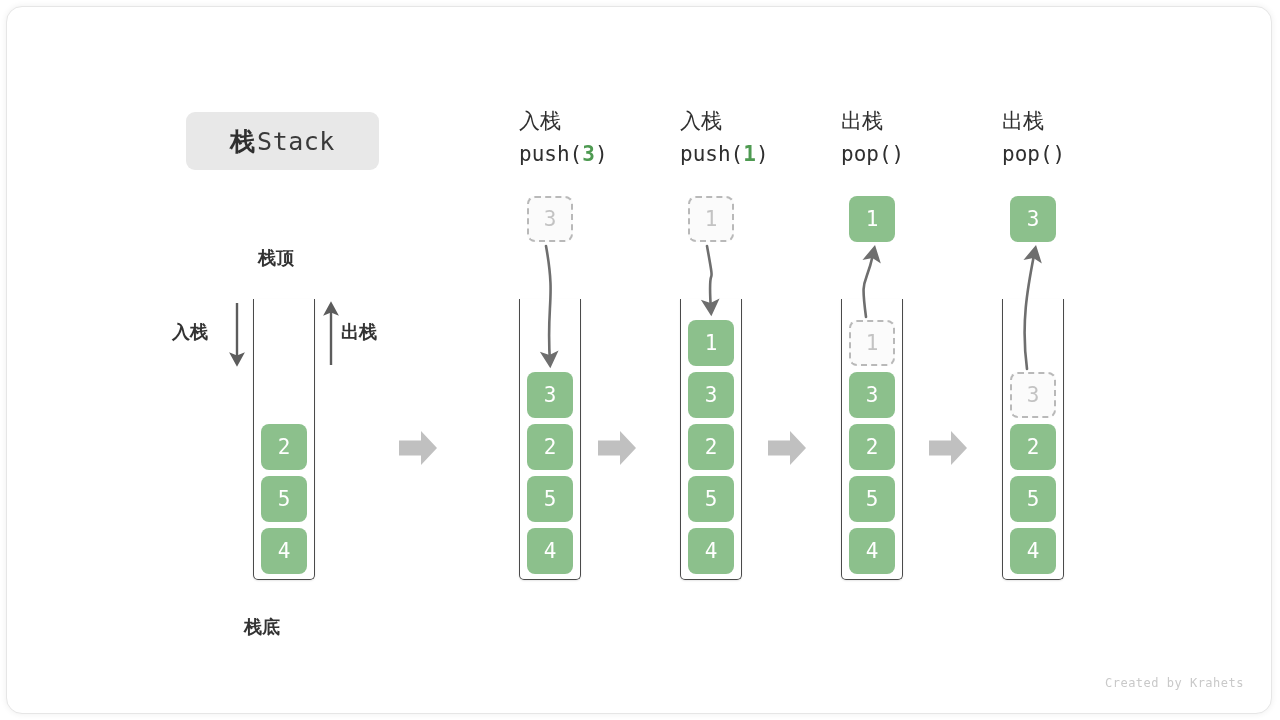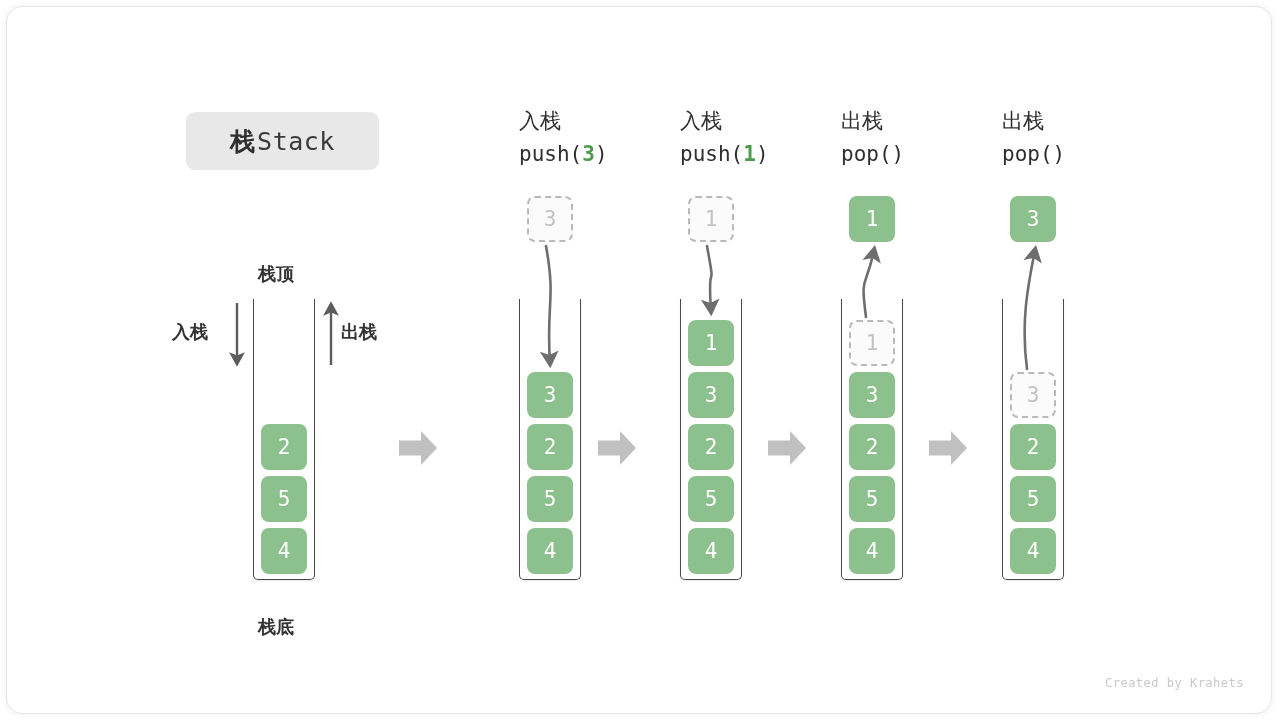--- a/index.html
+++ b/index.html
@@ -165,22 +165,22 @@
 <body>
 
 <div id="canvas">
   <div class="card-frame"></div>
 
   <div class="title-chip">
     <span class="t-cjk">栈</span>
     <span class="t-latin">Stack</span>
   </div>
 
-  <div class="lbl-bold" style="left:258px; top:262px;">栈顶</div>
-  <div class="lbl-bold" style="left:258px; top:615px;">栈底</div>
+  <div class="lbl-bold" style="left:258px; top:246px;">栈顶</div>
+  <div class="lbl-bold" style="left:244px; top:615px;">栈底</div>
   <div class="lbl-bold" style="left:172px; top:320px;">入栈</div>
   <div class="lbl-bold" style="left:341px; top:320px;">出栈</div>
 
   <div id="columns-layer">
       <div class="stack-col" style="left: 253px; top: 0px; height: 720px;">
         <div class="stack-tube" style="top: 299px; height: 281px;"></div>
         <div class="cell solid" style="left: 8px; top: 424px;">2</div>
         <div class="cell solid" style="left: 8px; top: 476px;">5</div>
         <div class="cell solid" style="left: 8px; top: 528px;">4</div>
       </div>

